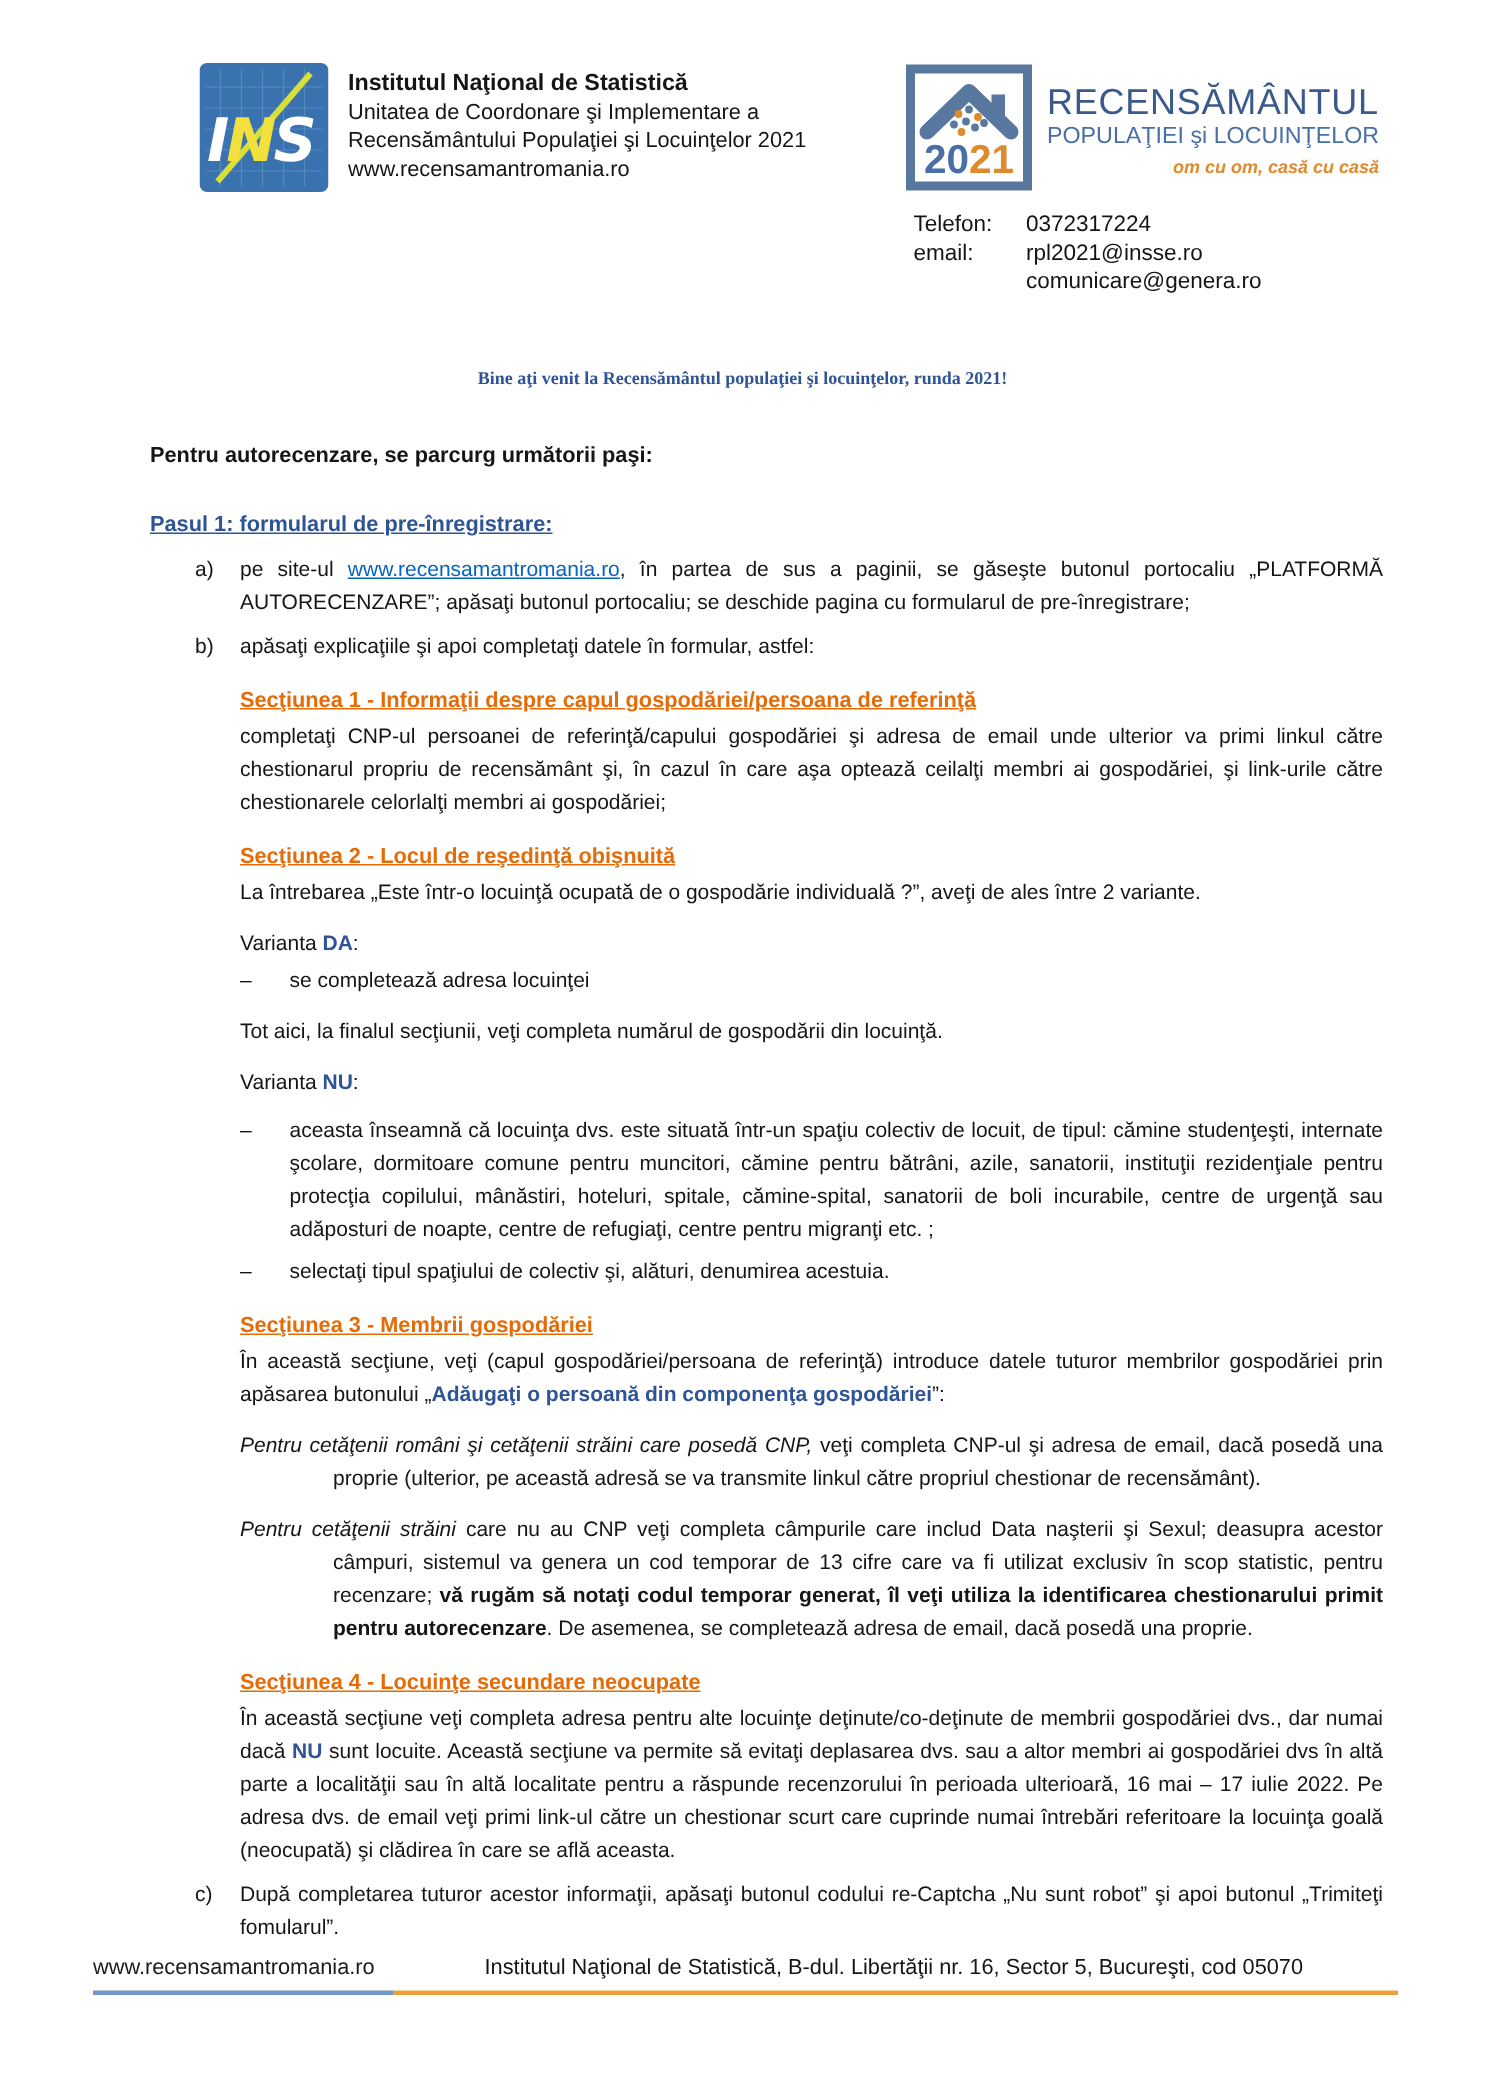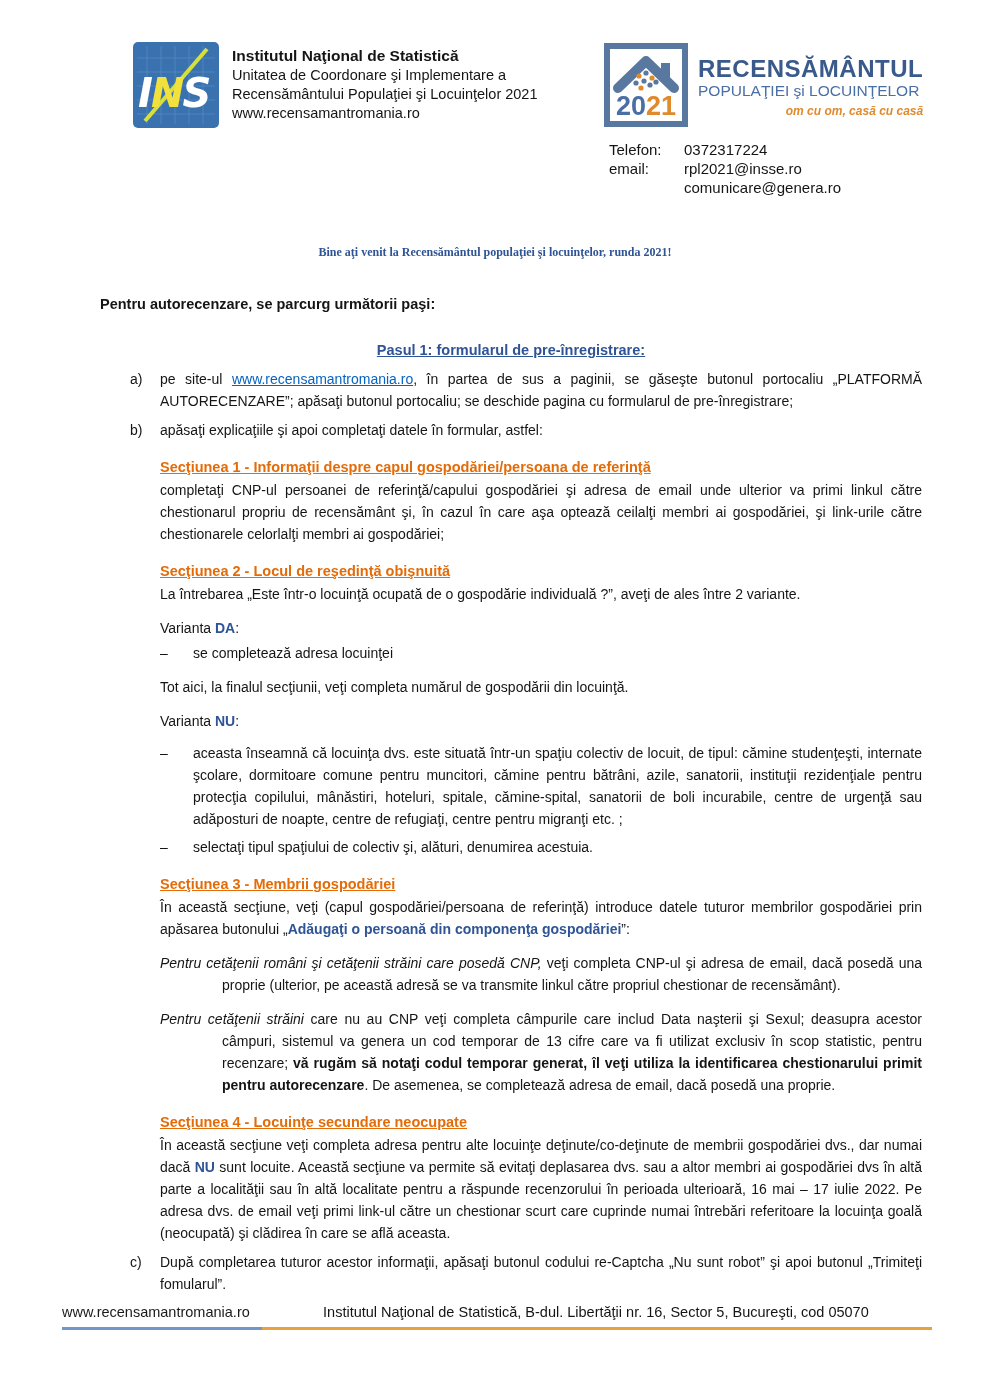--- a/index.html
+++ b/index.html
@@ -12,28 +12,28 @@
   
   .header{display:flex;justify-content:space-between;padding:42px 52px 0 85px;}
   .header-left{display:flex;gap:13px;}
   .ins-logo{width:86px;height:86px;flex:none;padding-left:48px;}
   .org-text{padding-top:3px;font-size:14.5px;line-height:19px;}
   .org-name{font-weight:bold;font-size:15.5px;line-height:21px;}
   .header-right{width:335px;flex:none;}
   .census-row{display:flex;gap:9px;}
   .census-logo{width:86px;height:86px;flex:none;}
   .census-text{padding-top:14px;min-width:0;}
-  .census-title{font-size:24px;line-height:25px;font-weight:bold;color:#3A5A8C;letter-spacing:.5px;white-space:nowrap;}
+  .census-title{font-size:24px;line-height:25px;font-weight:normal;color:#3A5A8C;letter-spacing:.5px;white-space:nowrap;}
   .census-subtitle{font-size:15.5px;line-height:19px;color:#4A6FA5;white-space:nowrap;}
   .census-tagline{font-size:12px;line-height:16px;color:#E08A2E;font-weight:bold;font-style:italic;text-align:right;margin-top:3px;}
   .contact{margin-top:12px;margin-left:6px;font-size:15px;line-height:19px;display:grid;grid-template-columns:75px auto;}
   
   .doc-title{margin:44px 60px 0 60px;text-align:center;font-size:12px;font-weight:bold;color:#2F5496;font-family:Liberation Serif, serif;}
   .intro{margin:30px 68px 0 100px;font-weight:bold;font-size:14.5px;}
-  .step-heading{margin:24px 68px 0 100px;font-weight:bold;font-size:14.5px;color:#2F5496;text-decoration:underline;text-align:center;}
+  .step-heading{margin:24px 68px 0 100px;font-weight:bold;font-size:14.5px;color:#2F5496;text-decoration:underline;}
   
   .list-item{display:flex;margin:7px 68px 0 130px;}
   .list-marker{flex:none;width:30px;}
   .list-text{flex:1;text-align:justify;}
   
   .sec-heading{margin:15px 68px 0 160px;font-weight:bold;font-size:14.5px;color:#E36C09;text-decoration:underline;}
   .sec-body{margin:1px 68px 0 160px;text-align:justify;}
   .variant-line{margin:12px 68px 0 160px;}
   .bullet{display:flex;margin:3px 68px 0 160px;}
   .bullet-dash{flex:none;width:33px;}

